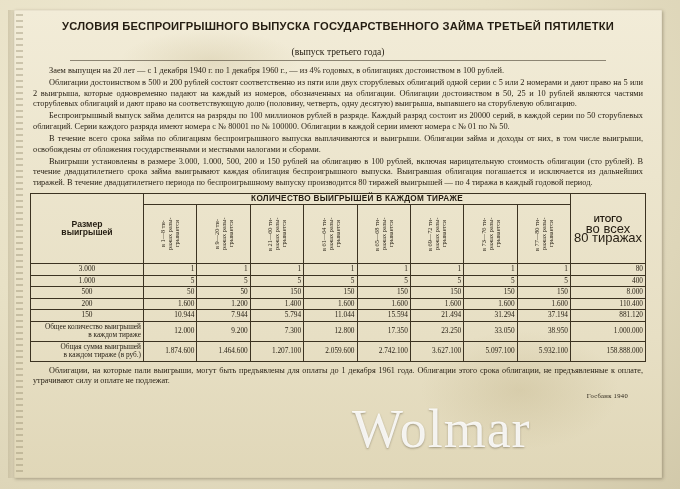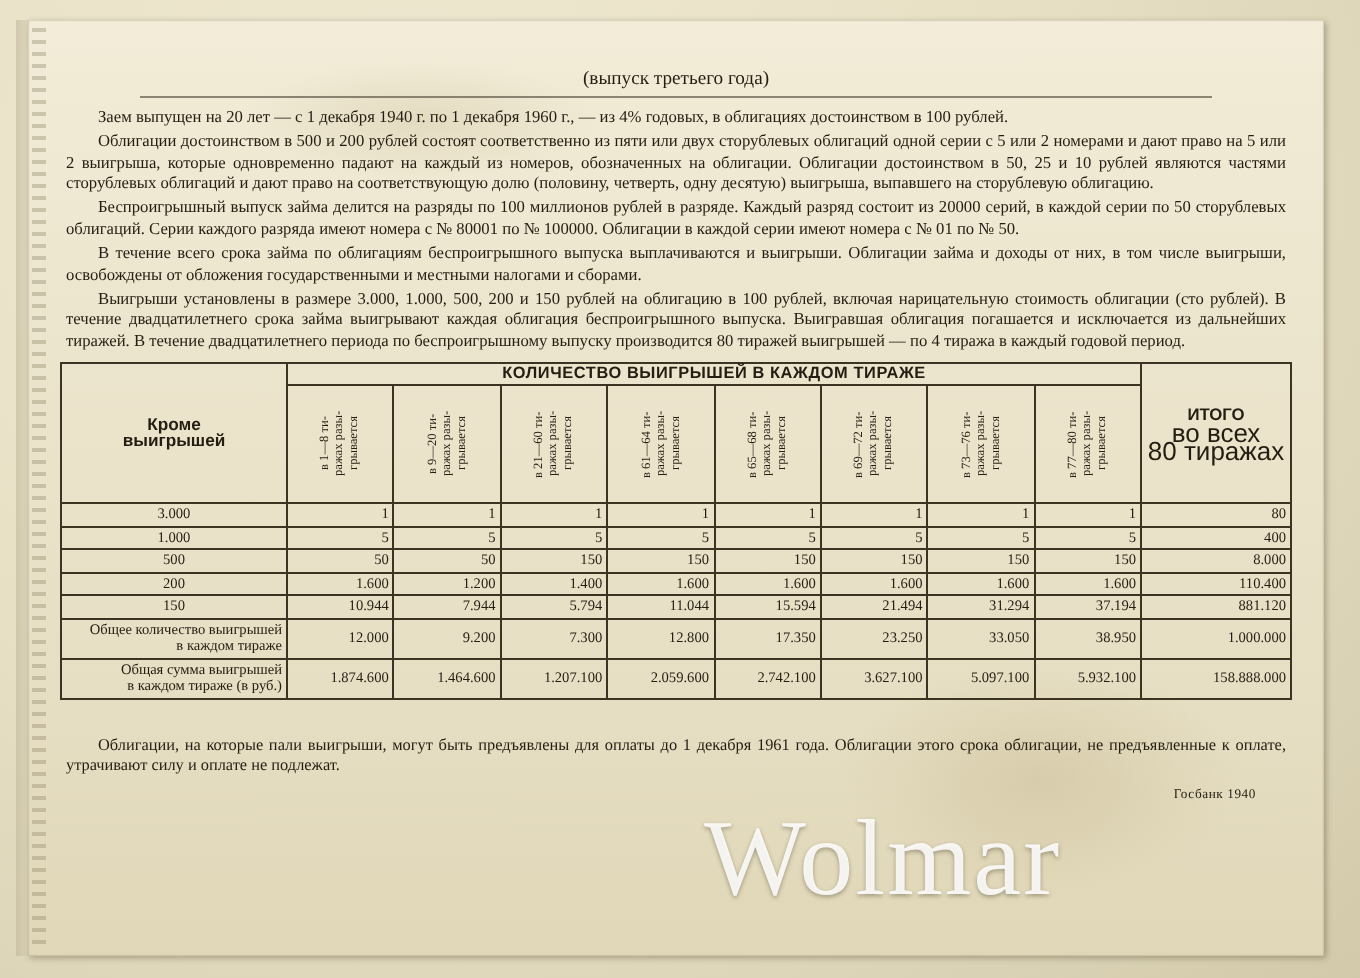--- a/index.html
+++ b/index.html
@@ -75,21 +75,21 @@
   .vert{
     writing-mode:vertical-rl;transform:rotate(180deg);
     white-space:pre-line;text-align:center;font-size:6.3px;line-height:7.2px;
     height:56px;margin:0 auto;
   }
   td.num{text-align:right;padding-right:4px;font-size:7.3px;}
   td.numc{text-align:center;font-size:7.3px;}
   .row-label{font-size:7.3px;line-height:8.6px;padding-left:3px;text-align:right;}
   .rowsum td{font-weight:normal;}
   .footnote{
-    font-size:8.2px;line-height:10.4px;text-align:justify;margin-top:18px;
+    font-size:8.2px;line-height:10.4px;text-align:justify;margin-top:4px;
     text-indent:16px;padding:0 3px;
   }
   .gosbank{
     text-align:right;font-size:6.6px;margin-top:6px;padding-right:18px;
     letter-spacing:.3px;
   }
   #watermark{
     position:absolute;left:352px;top:398px;
     font-family:"Liberation Serif", serif;
     font-size:54px;color:rgba(255,255,255,.88);
@@ -106,36 +106,37 @@
 <div id="sheet">
   <div id="edgeL"></div>
   <div id="paper"></div>
   <div id="perf"></div>
 
   <div class="stain" style="left:120px;top:30px;width:180px;height:60px;background:radial-gradient(ellipse,rgba(190,175,130,.25),rgba(0,0,0,0) 70%);"></div>
   <div class="stain" style="left:420px;top:330px;width:200px;height:120px;background:radial-gradient(ellipse,rgba(185,170,125,.3),rgba(0,0,0,0) 70%);"></div>
 
   <div id="content">
 
+    <div class="title">УСЛОВИЯ БЕСПРОИГРЫШНОГО ВЫПУСКА ГОСУДАРСТВЕННОГО ЗАЙМА ТРЕТЬЕЙ ПЯТИЛЕТКИ</div>
     <div class="subtitle">(выпуск третьего года)</div>
     <div class="rule"></div>
 
     <div class="body-text">
       <p>Заем выпущен на 20 лет — с 1 декабря 1940 г. по 1 декабря 1960 г., — из 4% годовых, в облигациях достоинством в 100 рублей.</p>
       <p>Облигации достоинством в 500 и 200 рублей состоят соответственно из пяти или двух сторублевых облигаций одной серии с 5 или 2 номерами и дают право на 5 или 2 выигрыша, которые одновременно падают на каждый из номеров, обозначенных на облигации. Облигации достоинством в 50, 25 и 10 рублей являются частями сторублевых облигаций и дают право на соответствующую долю (половину, четверть, одну десятую) выигрыша, выпавшего на сторублевую облигацию.</p>
       <p>Беспроигрышный выпуск займа делится на разряды по 100 миллионов рублей в разряде. Каждый разряд состоит из 20000 серий, в каждой серии по 50 сторублевых облигаций. Серии каждого разряда имеют номера с № 80001 по № 100000. Облигации в каждой серии имеют номера с № 01 по № 50.</p>
       <p>В течение всего срока займа по облигациям беспроигрышного выпуска выплачиваются и выигрыши. Облигации займа и доходы от них, в том числе выигрыши, освобождены от обложения государственными и местными налогами и сборами.</p>
       <p>Выигрыши установлены в размере 3.000, 1.000, 500, 200 и 150 рублей на облигацию в 100 рублей, включая нарицательную стоимость облигации (сто рублей). В течение двадцатилетнего срока займа выигрывают каждая облигация беспроигрышного выпуска. Выигравшая облигация погашается и исключается из дальнейших тиражей. В течение двадцатилетнего периода по беспроигрышному выпуску производится 80 тиражей выигрышей — по 4 тиража в каждый годовой период.</p>
     </div>
 
     <table class="tbl">
       <tbody>
           <tr>
         <td rowspan="2" style="width:108px;" class="hdr-size">
-          <span style="white-space:pre-line;">Кроме
+          <span style="white-space:pre-line;">Размер
 выигрышей</span>
         </td>
         <td colspan="8" class="hdr-main">КОЛИЧЕСТВО ВЫИГРЫШЕЙ В КАЖДОМ ТИРАЖЕ</td>
         <td rowspan="2" style="width:70px;" class="hdr-total">
           <span>ИТОГО</span>
           <small style="white-space:pre-line;">во всех
 80 тиражах</small>
         </td>
       </tr>
       <tr>

